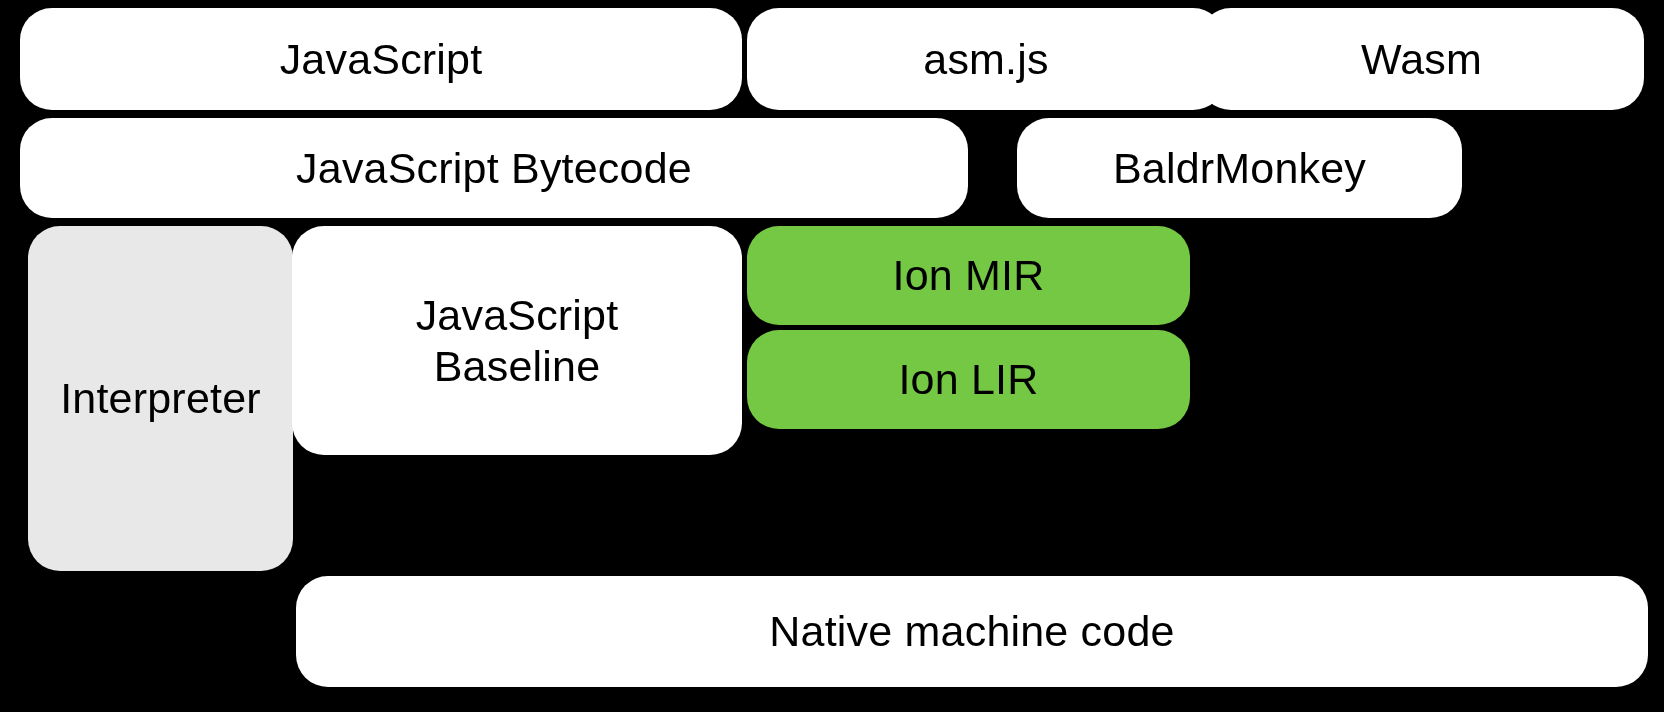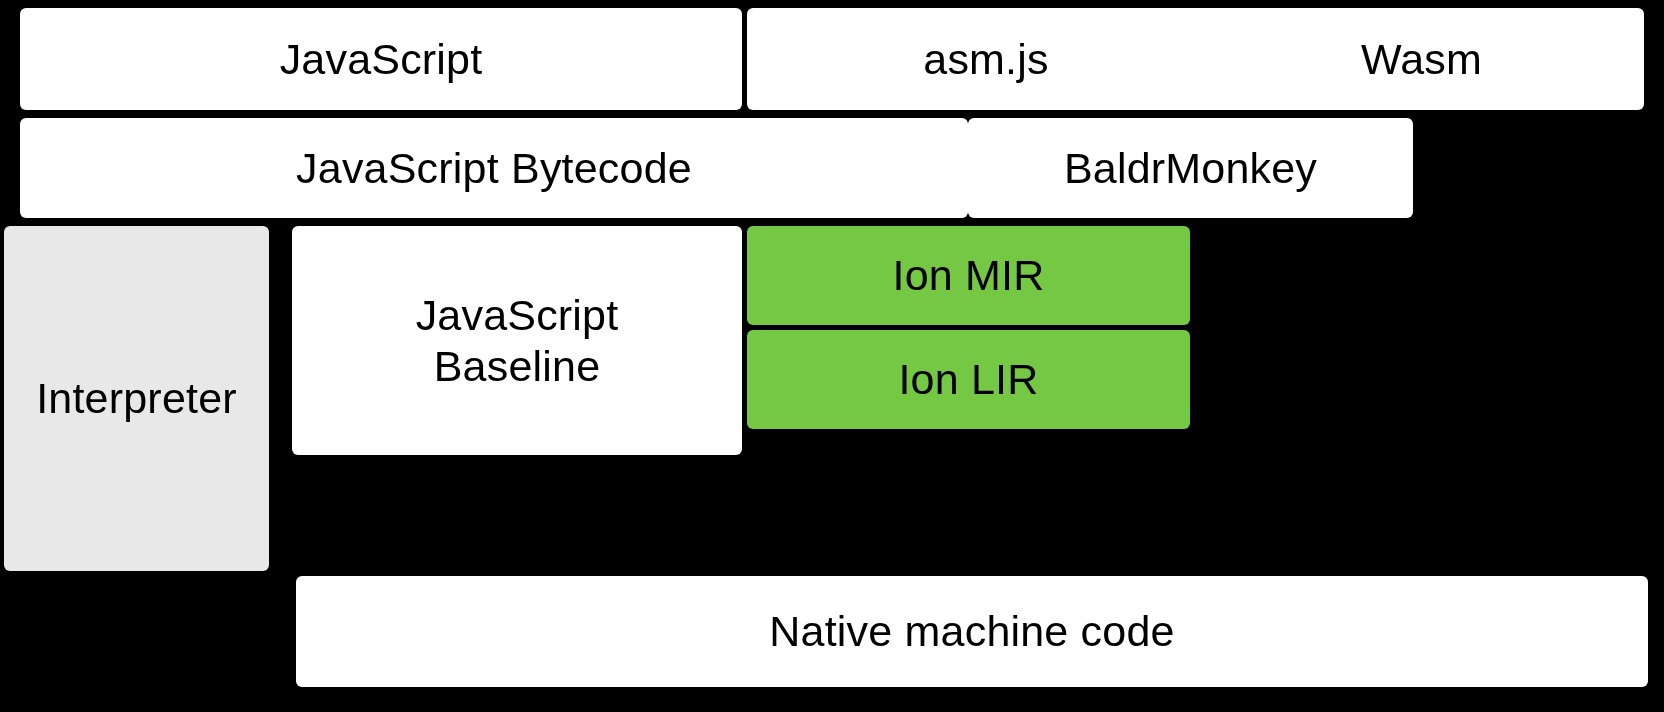--- a/index.html
+++ b/index.html
@@ -18,41 +18,41 @@
   }
   .box {
     position: absolute;
     box-sizing: border-box;
     display: flex;
     align-items: center;
     justify-content: center;
     text-align: center;
     color: #000000;
     background: #ffffff;
-    border-radius: 6px;
+    border-radius: 32px;
     font-size: 43px;
     font-weight: 400;
     line-height: 1.18;
     letter-spacing: 0.2px;
     white-space: pre-line;
     padding: 0 8px;
   }
   .box.fill-white   { background: #ffffff; }
   .box.fill-gray    { background: #e8e8e8; }
   .box.fill-green   { background: #75c843; }
   .box.fill-pink    { background: #f6788c; }
 </style>
 </head>
 <body>
 
 <div id="diagram" style="background: rgb(0, 0, 0);">
     <div class="box fill-white" style="left: 20px; top: 8px; width: 722px; height: 102px; background: rgb(255, 255, 255); color: rgb(0, 0, 0);">JavaScript</div>
     <div class="box fill-white" style="left: 747px; top: 8px; width: 478px; height: 102px; background: rgb(255, 255, 255); color: rgb(0, 0, 0);">asm.js</div>
     <div class="box fill-white" style="left: 1199px; top: 8px; width: 445px; height: 102px; background: rgb(255, 255, 255); color: rgb(0, 0, 0);">Wasm</div>
     <div class="box fill-white" style="left: 20px; top: 118px; width: 948px; height: 100px; background: rgb(255, 255, 255); color: rgb(0, 0, 0);">JavaScript Bytecode</div>
-    <div class="box fill-white" style="left: 968px; top: 118px; width: 445px; height: 100px; background: rgb(255, 255, 255); color: rgb(0, 0, 0);">BaldrMonkey</div>
-    <div class="box fill-gray" style="left: 4px; top: 226px; width: 265px; height: 345px; background: rgb(232, 232, 232); color: rgb(0, 0, 0);">Interpreter</div>
+    <div class="box fill-white" style="left: 1017px; top: 118px; width: 445px; height: 100px; background: rgb(255, 255, 255); color: rgb(0, 0, 0);">BaldrMonkey</div>
+    <div class="box fill-gray" style="left: 28px; top: 226px; width: 265px; height: 345px; background: rgb(232, 232, 232); color: rgb(0, 0, 0);">Interpreter</div>
     <div class="box fill-white" style="left: 292px; top: 226px; width: 450px; height: 229px; background: rgb(255, 255, 255); color: rgb(0, 0, 0);">JavaScript
 Baseline</div>
     <div class="box fill-green" style="left: 747px; top: 226px; width: 443px; height: 99px; background: rgb(117, 200, 67); color: rgb(0, 0, 0);">Ion MIR</div>
     <div class="box fill-green" style="left: 747px; top: 330px; width: 443px; height: 99px; background: rgb(117, 200, 67); color: rgb(0, 0, 0);">Ion LIR</div>
     <div class="box fill-white" style="left: 296px; top: 576px; width: 1352px; height: 111px; background: rgb(255, 255, 255); color: rgb(0, 0, 0);">Native machine code</div>
   </div>
 
 </body></html>

